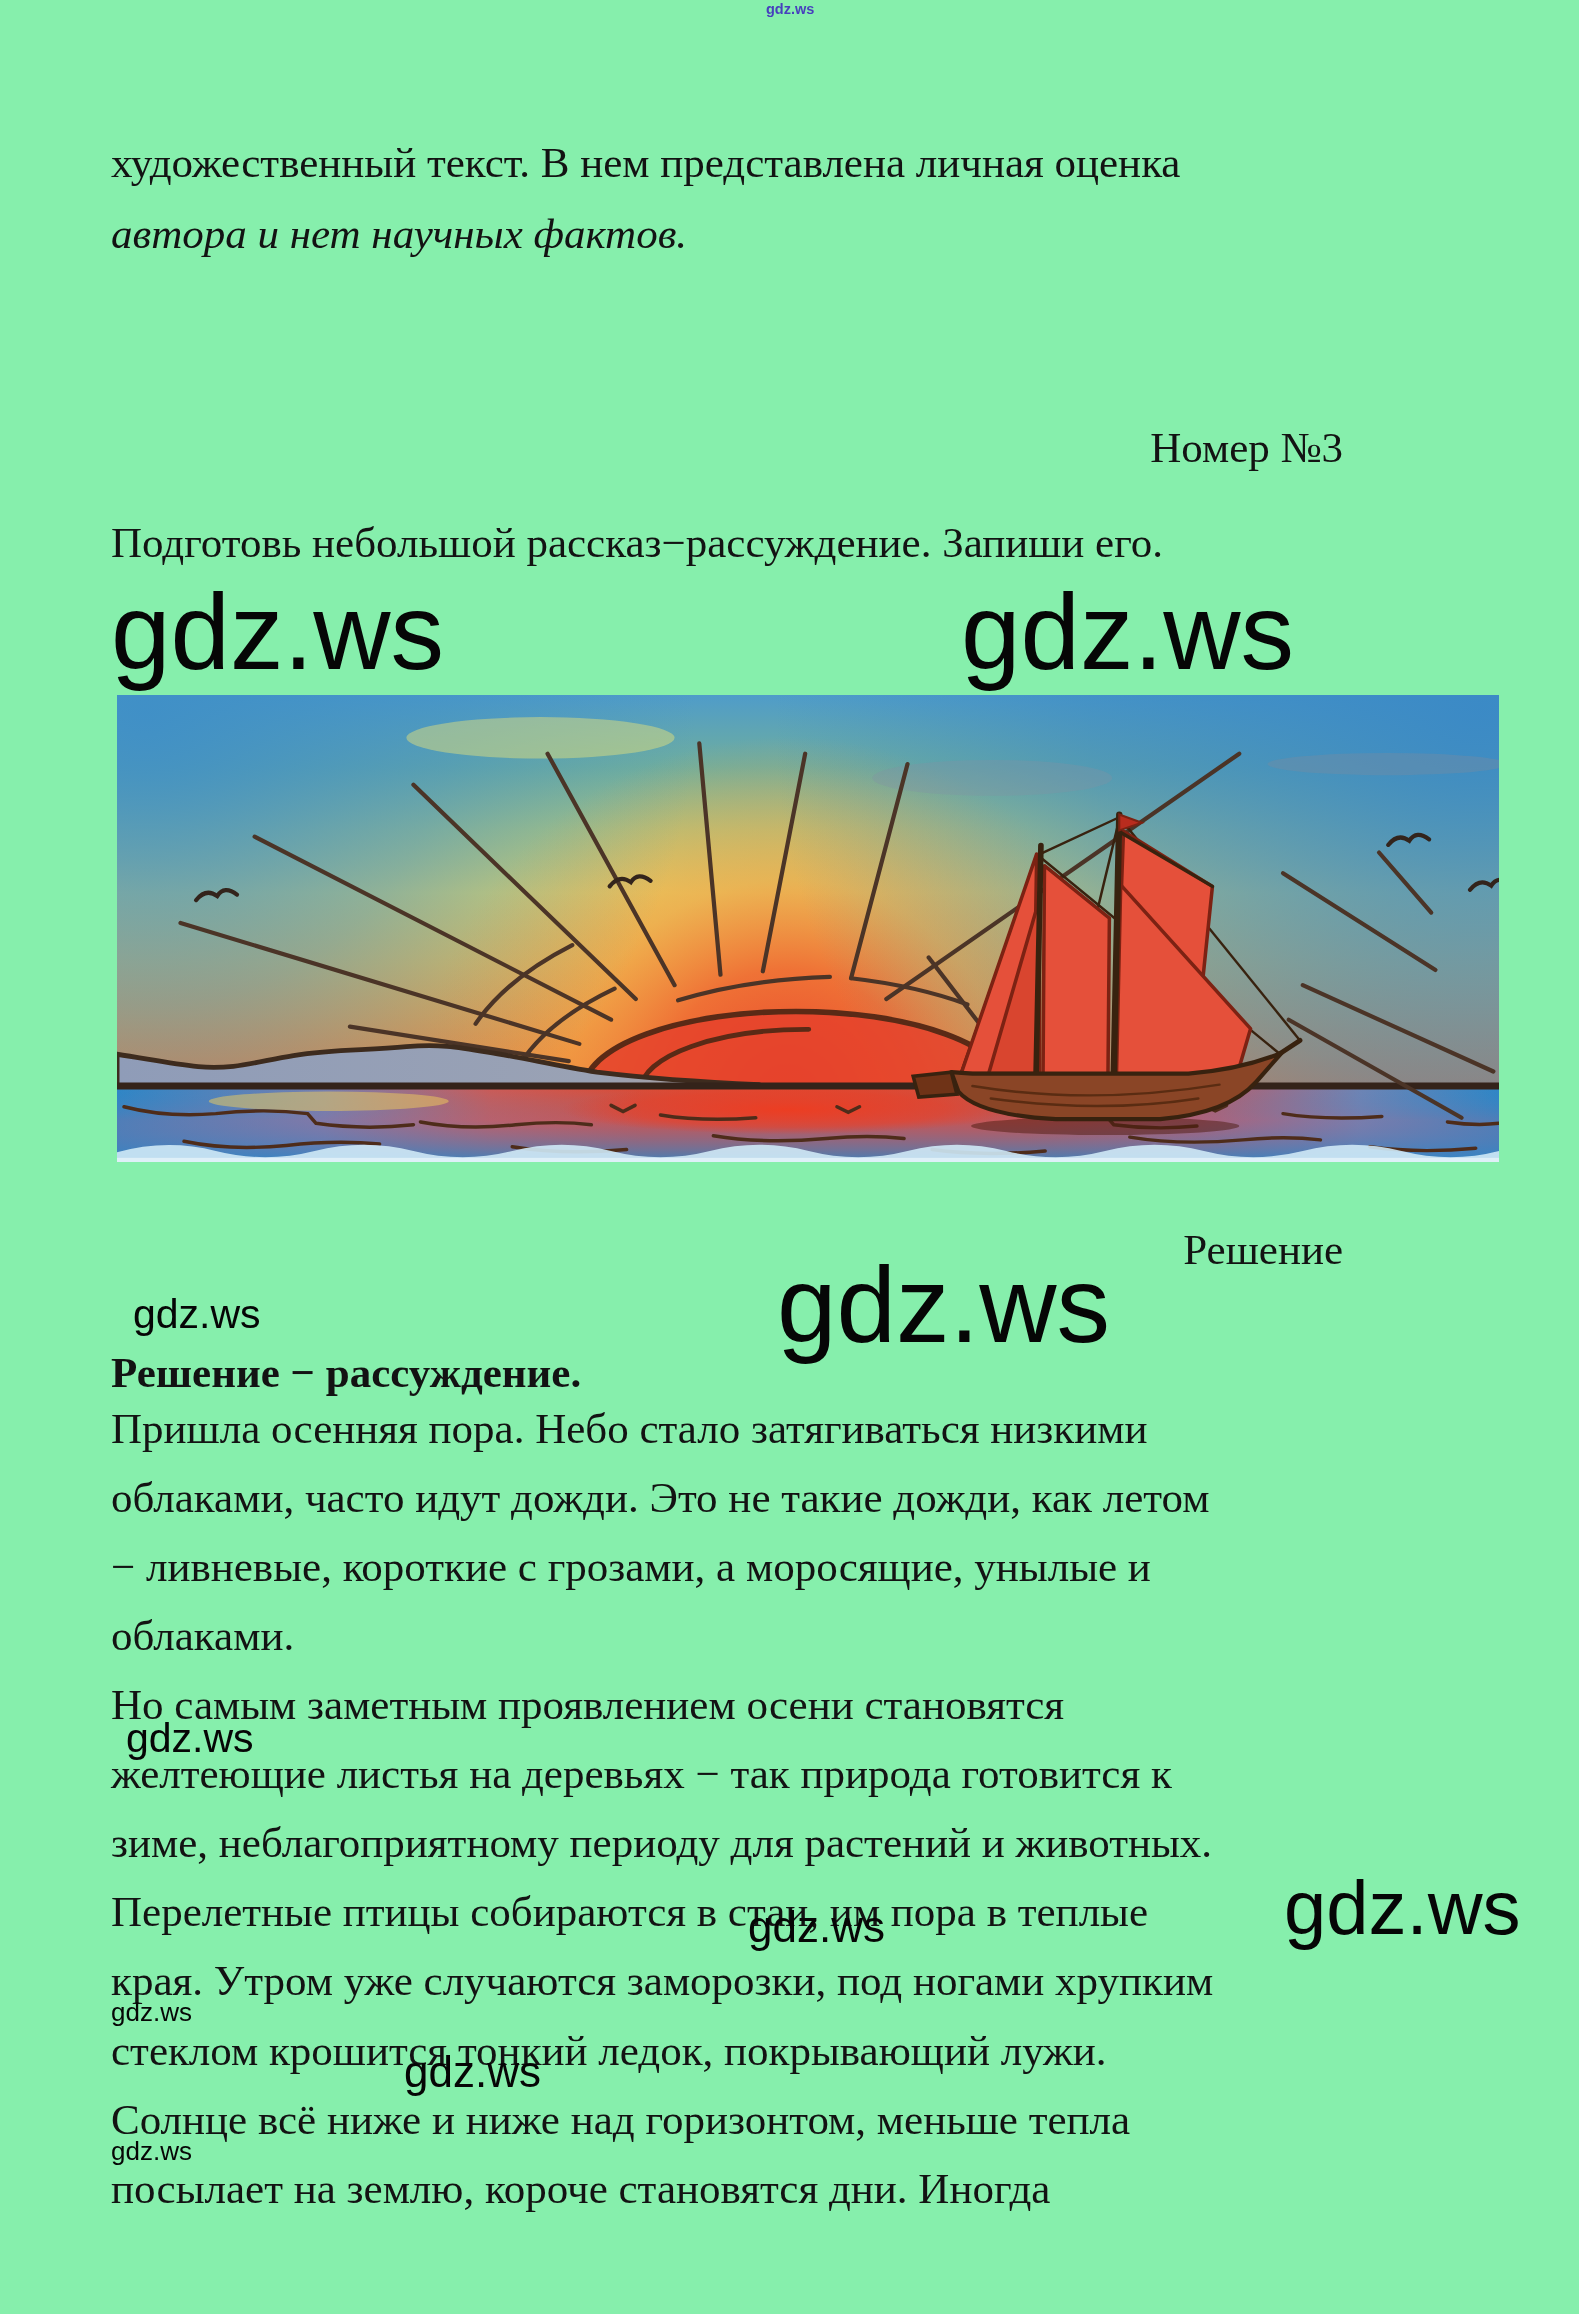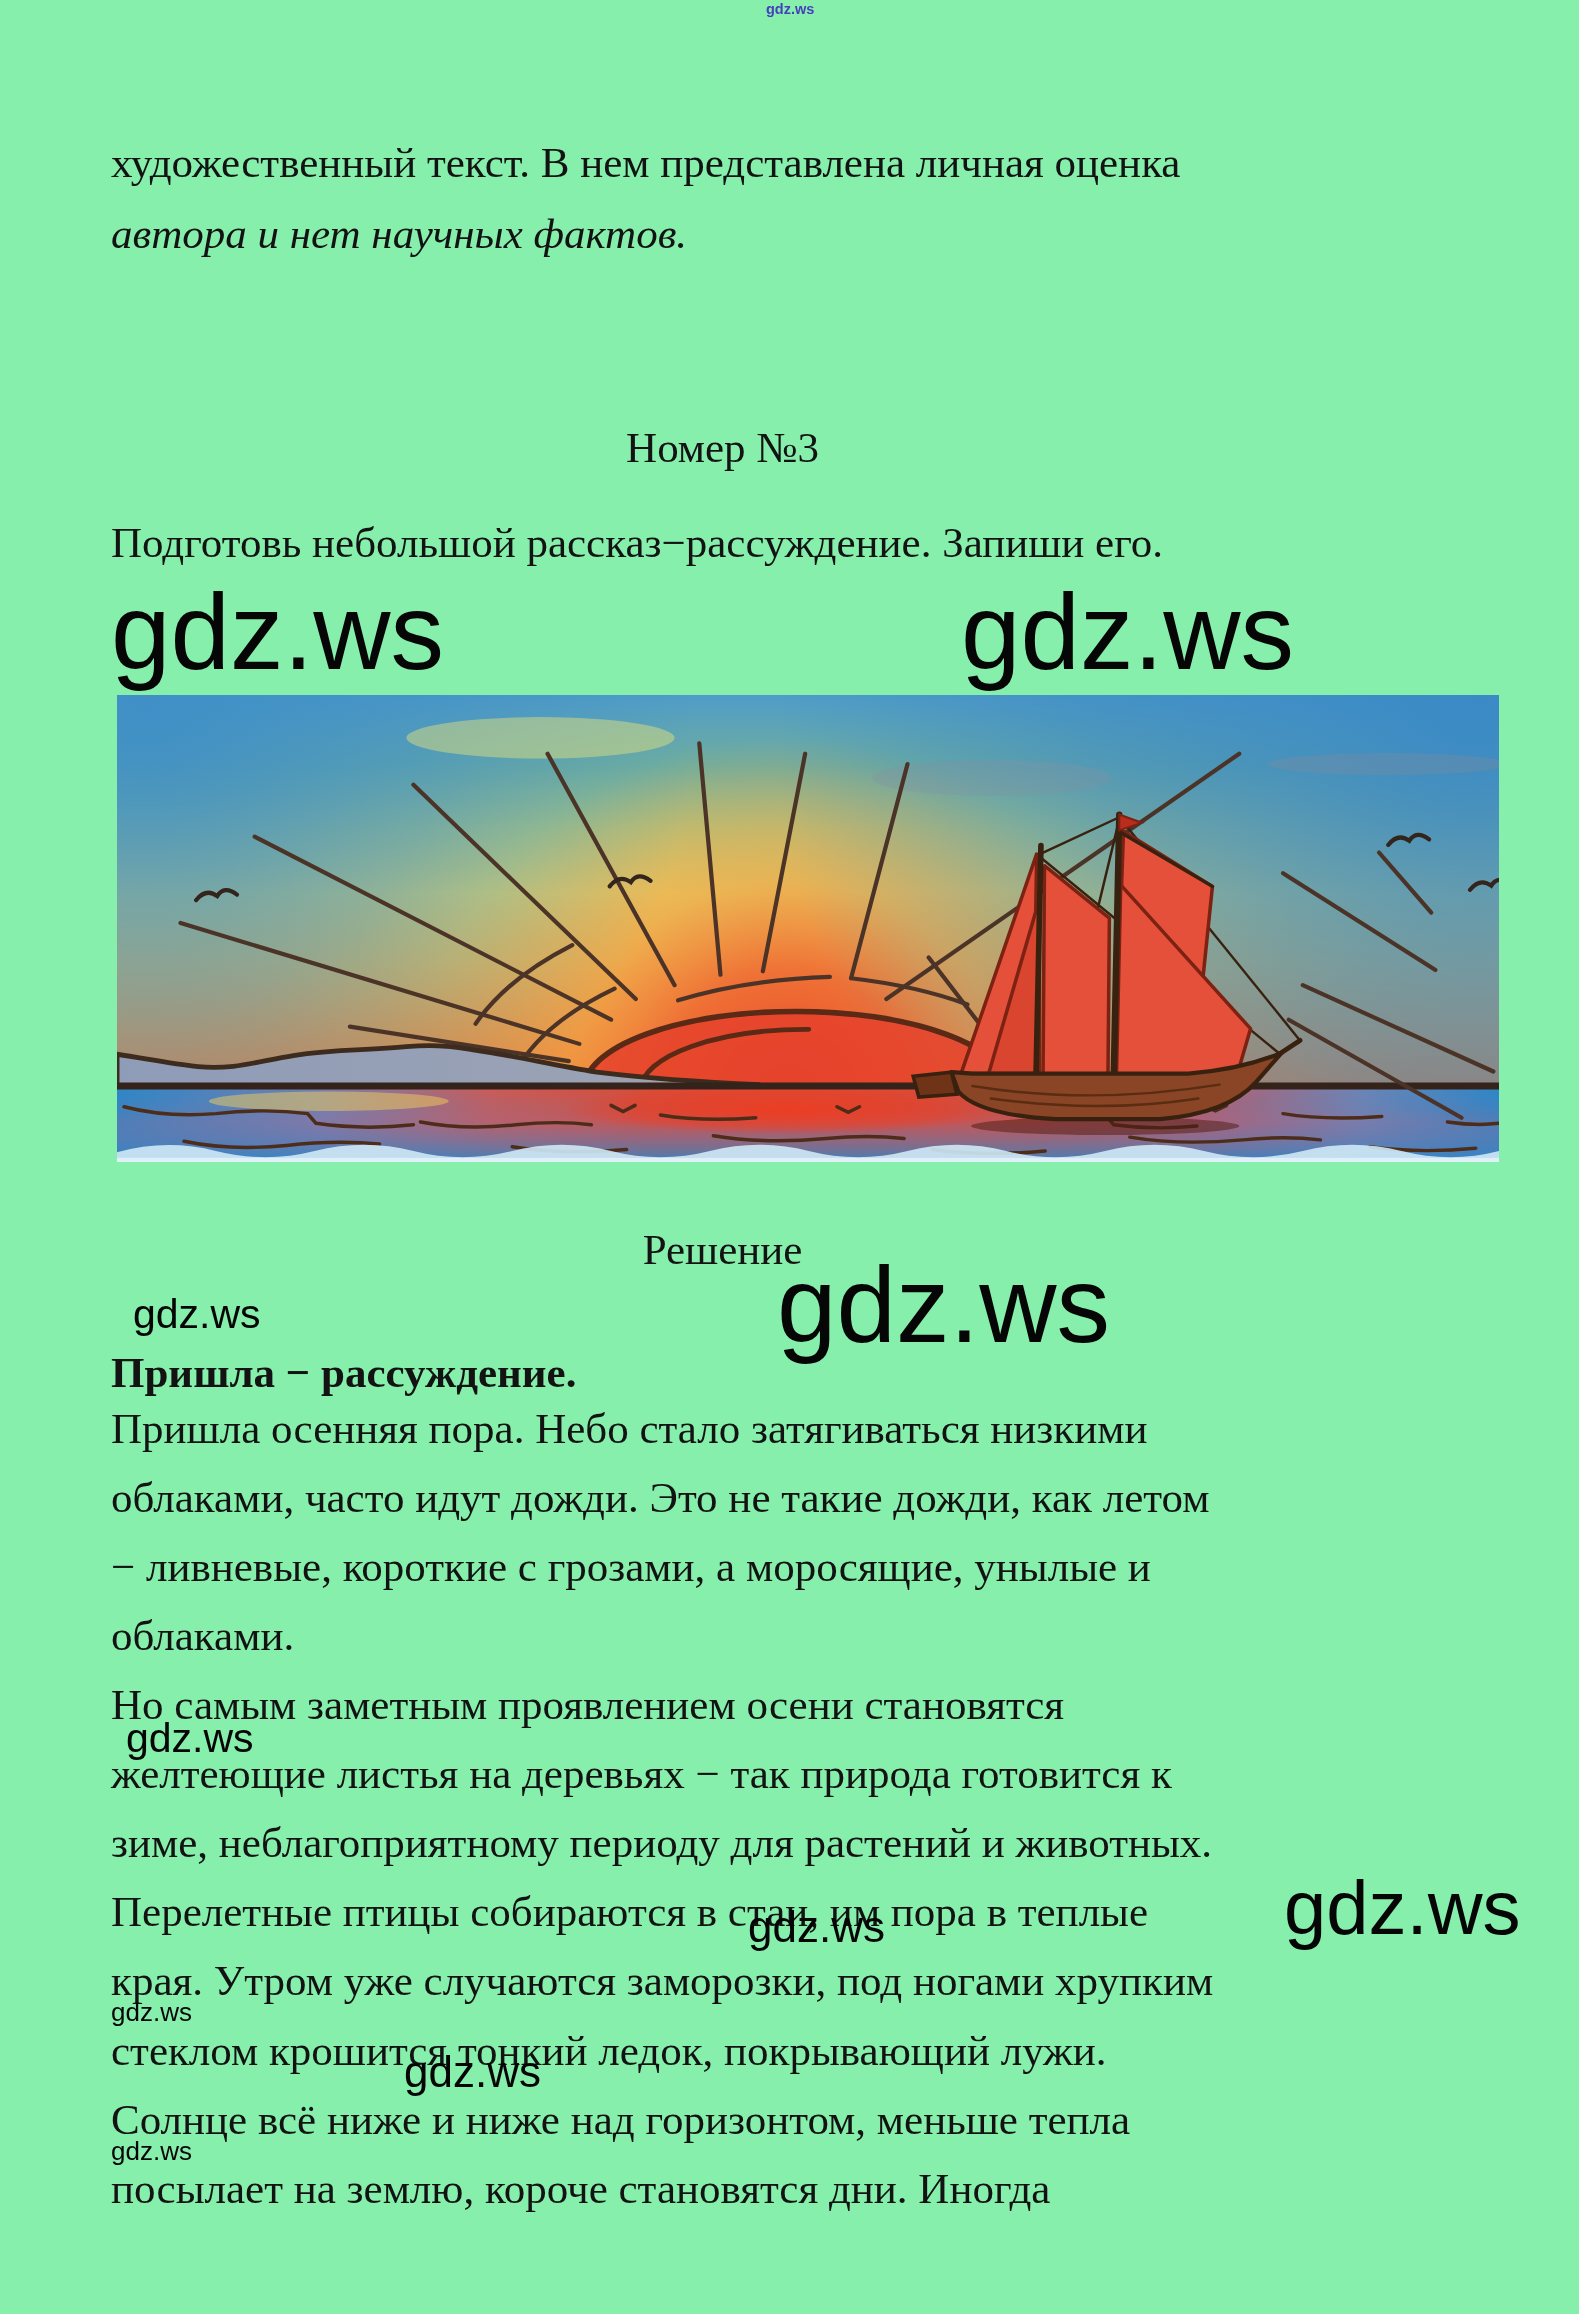--- a/index.html
+++ b/index.html
@@ -1,20 +1,20 @@
 <!DOCTYPE html>
 <html style="font-size:11px"><head>
 <meta charset="utf-8">
 <style>
   html,body{margin:0;padding:0;background:#ffffff;}
   #page{position:relative;width:1579px;height:2314px;background:#86efac;overflow:hidden;
         font-family:"Liberation Serif","DejaVu Serif",serif;color:#131313;}
   .tline{position:absolute;white-space:nowrap;font-size:43px;line-height:1.15;
          font-family:"Liberation Serif","DejaVu Serif",serif;color:#131313;}
-  .tline.center{left:111px;width:1223px;text-align:center;}
+  .tline.center{left:120px;width:1223px;text-align:right;}
   .tline.bold{font-weight:700;}
   .wm{position:absolute;white-space:nowrap;color:#060606;
       font-family:"Liberation Sans","DejaVu Sans",sans-serif;line-height:1;}
   .wm.blue{color:#4740bd;font-weight:700;}
   #scene{position:absolute;left:117px;top:695px;}
   #scene path,#scene line{stroke-linecap:round;}
 </style>
 </head>
 <body>
 
@@ -198,21 +198,21 @@
       <path d="M -28,2 Q -14,-16 2,-4 Q 12,-20 30,-6" transform="translate(1829,215)"></path>
       <path d="M -28,2 Q -14,-16 2,-4 Q 12,-20 30,-6" transform="translate(1945,280)"></path>
     </g>
   </svg>
 
   <div class="tline center" style="top:1225px;">Решение</div>
 
   <div class="wm" style="left:133px;top:1294px;font-size:41px;">gdz.ws</div>
   <div class="wm" style="left:777px;top:1252px;font-size:107px;">gdz.ws</div>
 
-  <div class="tline bold" style="left:111px;top:1348px;">Пришла − рассуждение.</div>
+  <div class="tline bold" style="left:111px;top:1348px;">Решение − рассуждение.</div>
 
   <div class="tline" style="left:111px;top:1404px;">Пришла осенняя пора. Небо стало затягиваться низкими</div>
   <div class="tline" style="left:111px;top:1473px;">облаками, часто идут дожди. Это не такие дожди, как летом</div>
   <div class="tline" style="left:111px;top:1542px;">− ливневые, короткие с грозами, а моросящие, унылые и</div>
   <div class="tline" style="left:111px;top:1611px;">облаками.</div>
   <div class="tline" style="left:111px;top:1680px;">Но самым заметным проявлением осени становятся</div>
   <div class="tline" style="left:111px;top:1749px;">желтеющие листья на деревьях − так природа готовится к</div>
   <div class="tline" style="left:111px;top:1818px;">зиме, неблагоприятному периоду для растений и животных.</div>
   <div class="tline" style="left:111px;top:1887px;">Перелетные птицы собираются в стаи, им пора в теплые</div>
   <div class="tline" style="left:111px;top:2026px;">стеклом крошится тонкий ледок, покрывающий лужи.</div>

